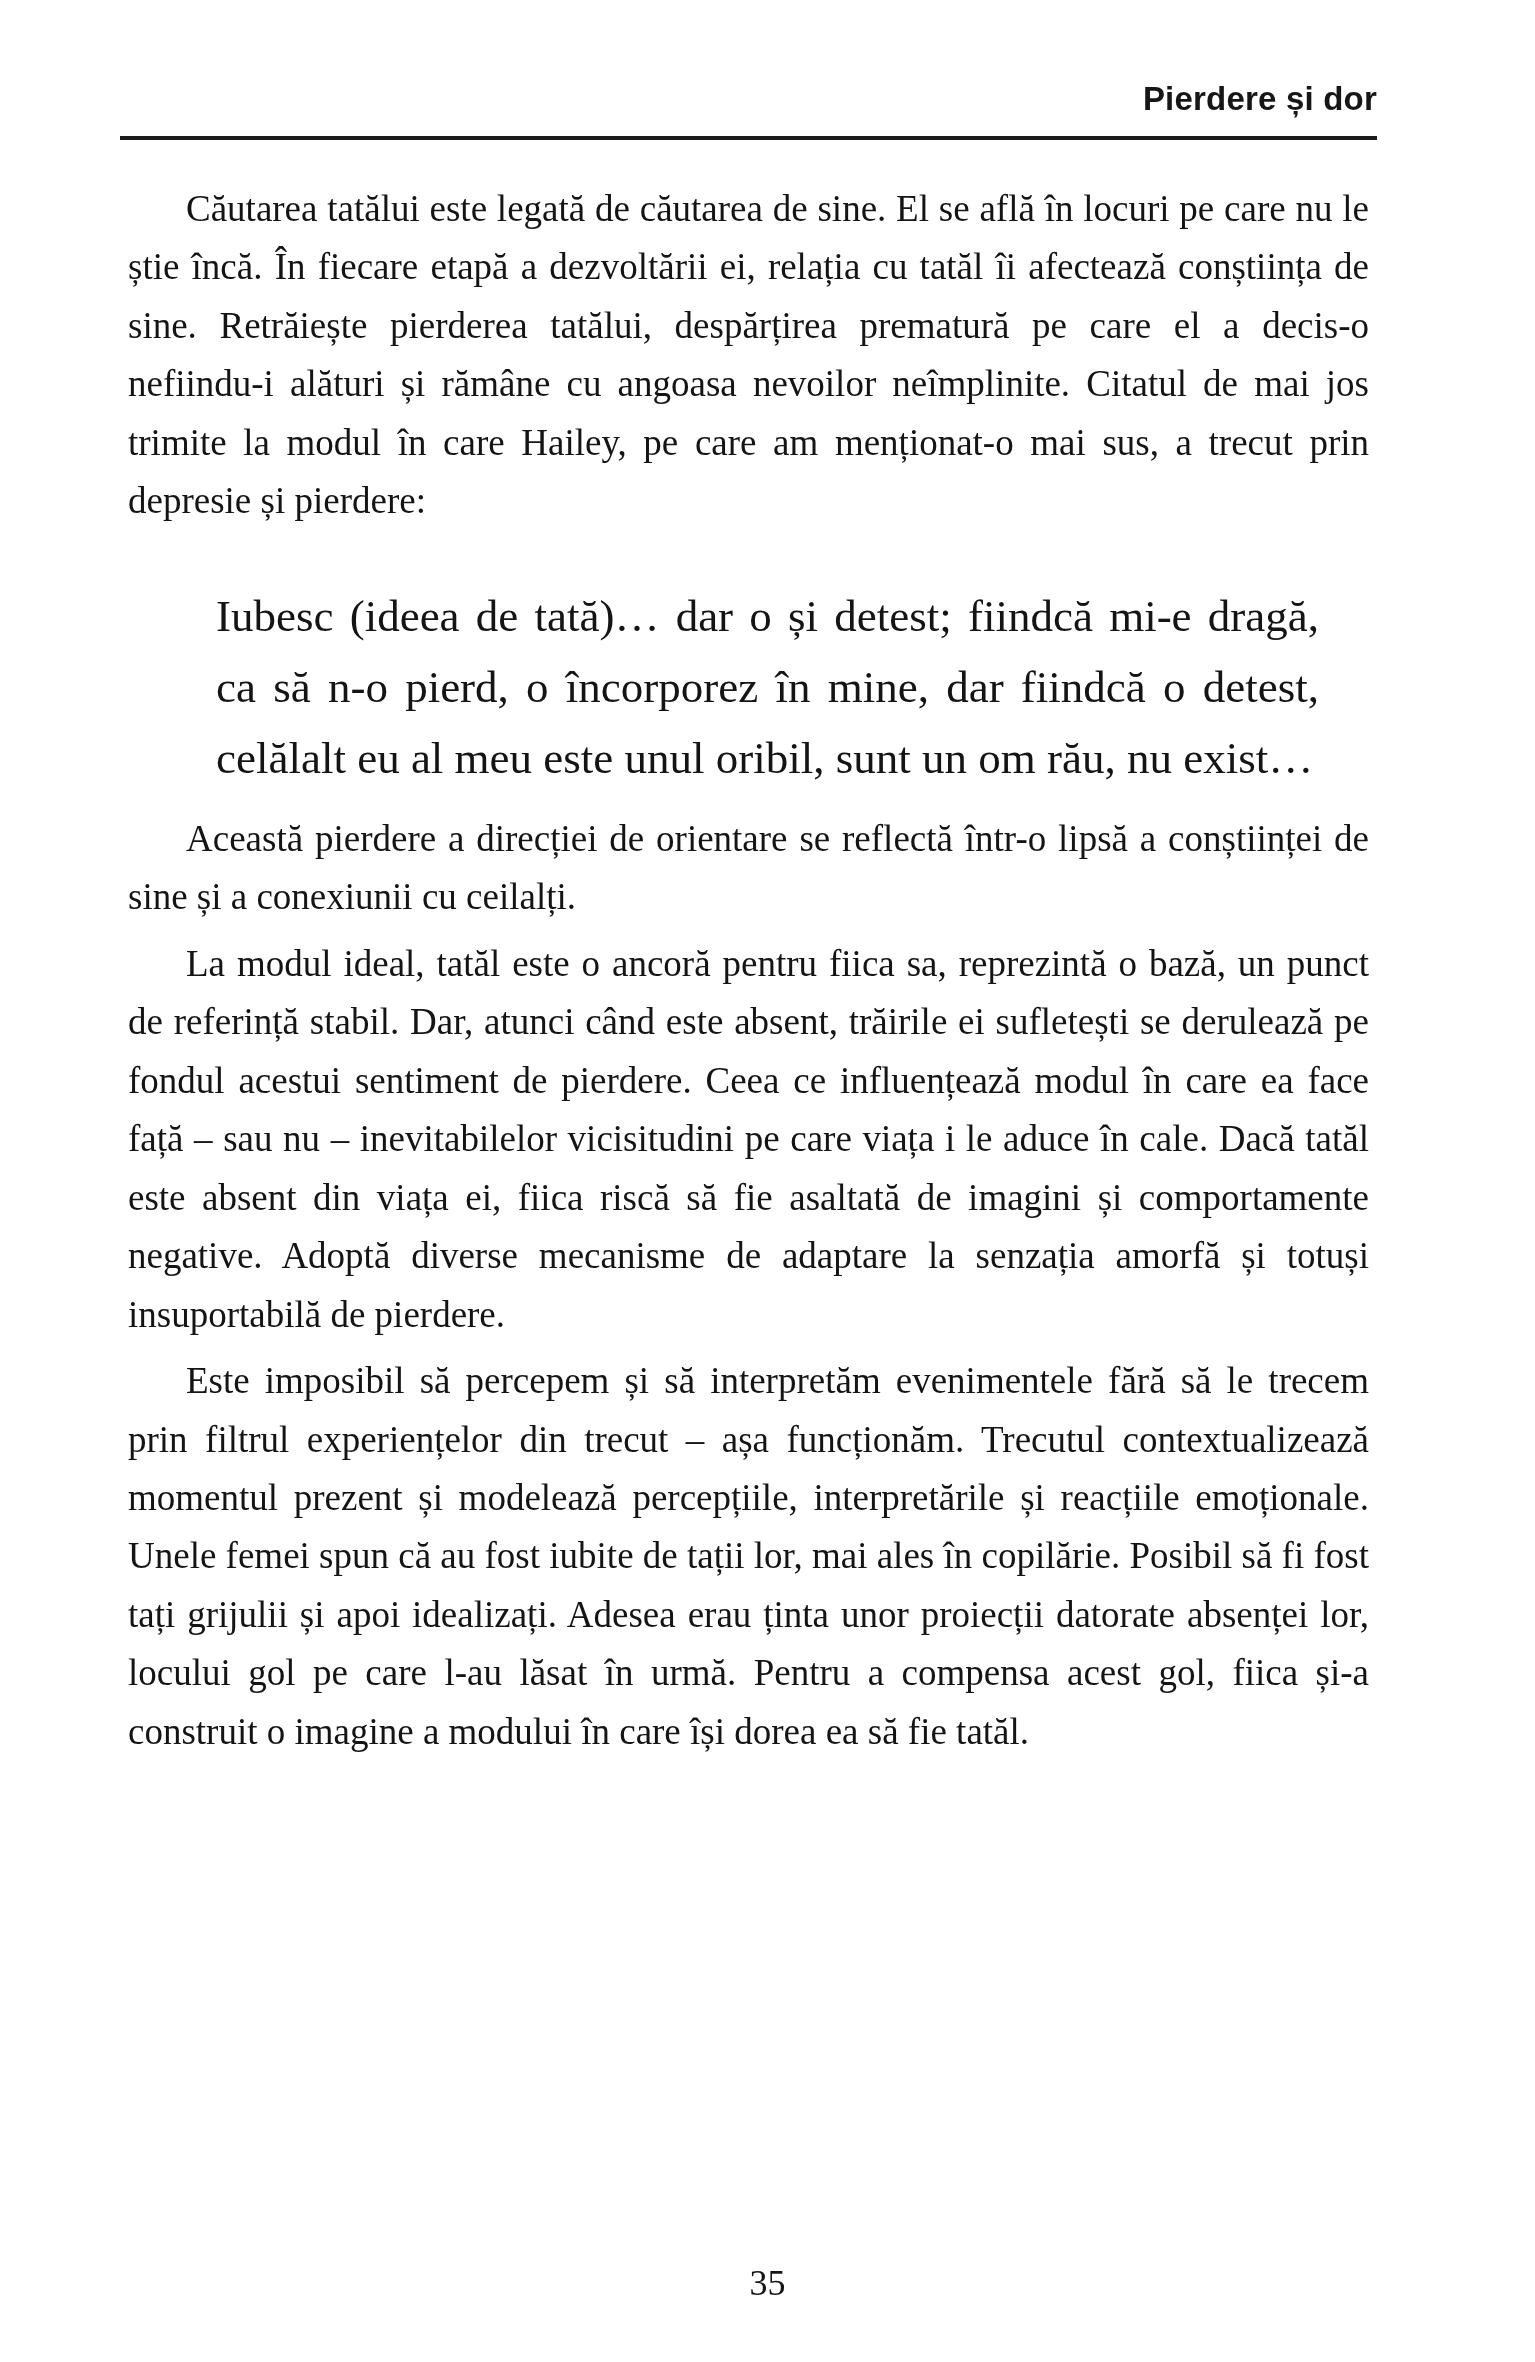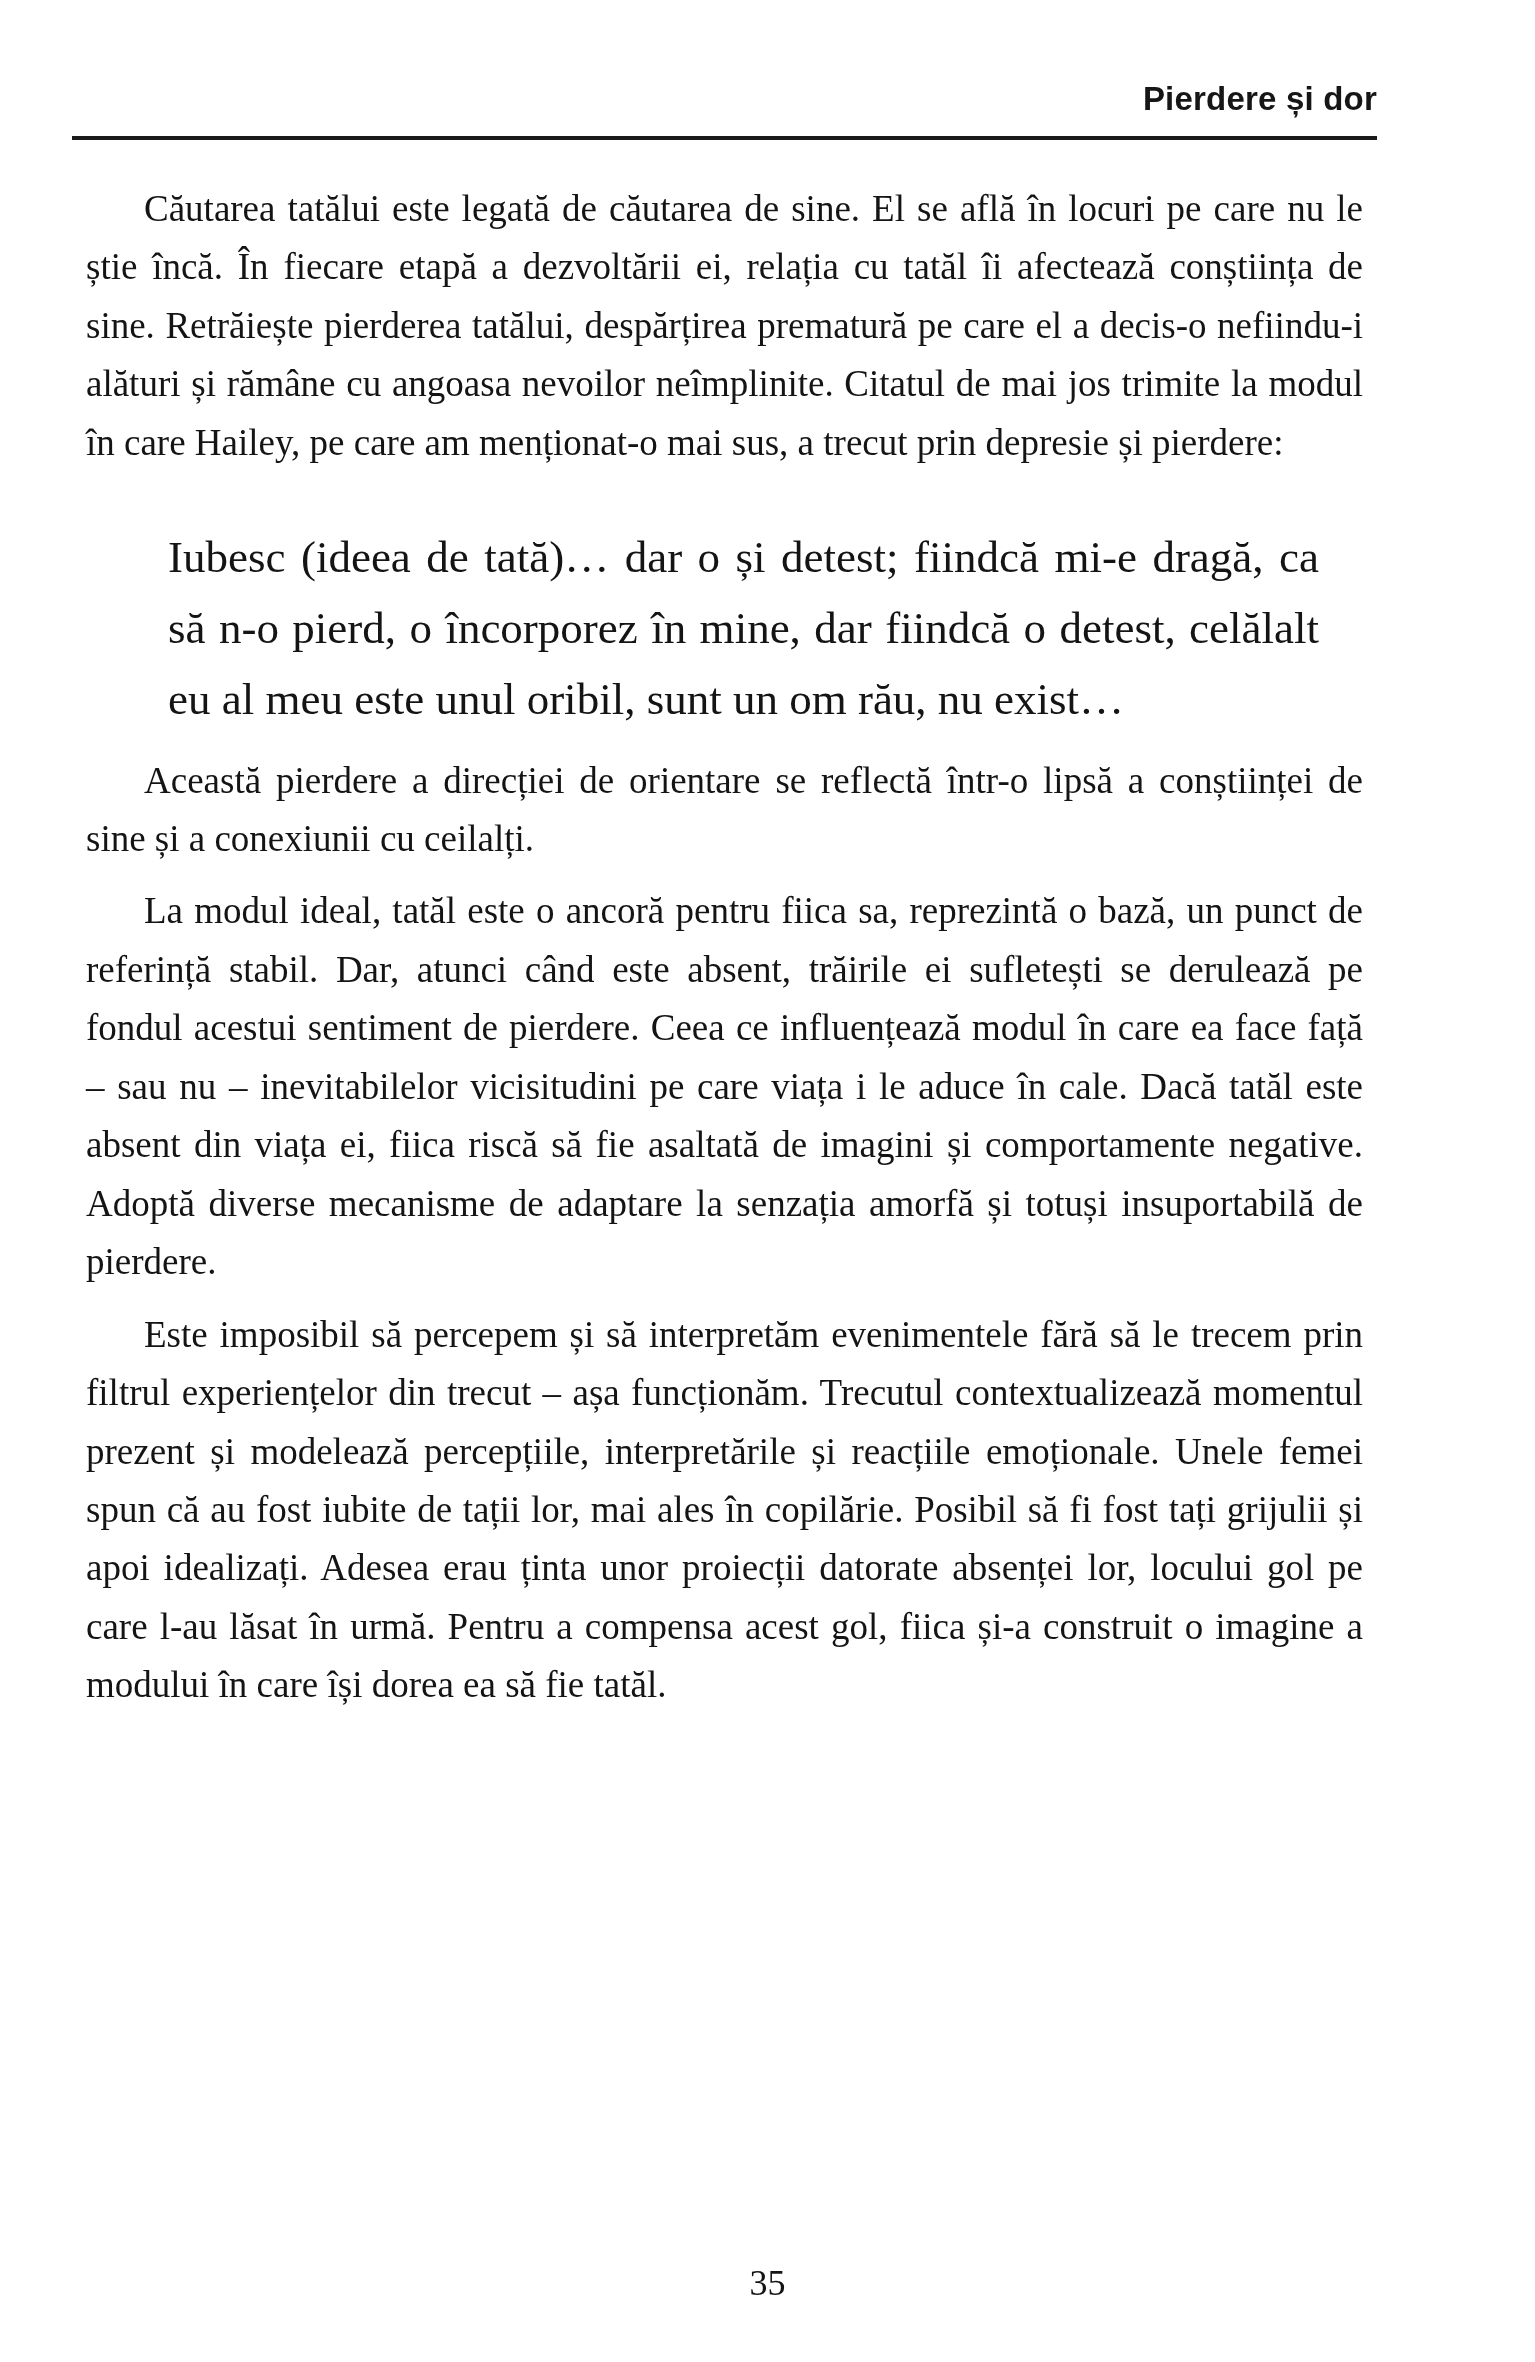--- a/index.html
+++ b/index.html
@@ -9,21 +9,21 @@
   }
   .page {
     position: relative;
     width: 1535px;
     height: 2362px;
     margin: 0 auto;
     background: #ffffff;
     color: #151515;
     font-family: "Liberation Serif", "DejaVu Serif", serif;
     box-sizing: border-box;
-    padding: 80px 158px 0 72px;
+    padding: 80px 158px 0 120px;
     overflow: hidden;
   }
   .running-head {
     text-align: right;
     font-family: "Liberation Sans", "DejaVu Sans", sans-serif;
     font-weight: 700;
     font-size: 33px;
     letter-spacing: 0.2px;
     color: #161616;
     padding-bottom: 18px;
@@ -33,21 +33,21 @@
     border-bottom: 4px solid #1b1b1b;
   }
   .page-body {
     margin-top: 40px;
     font-size: 37px;
     line-height: 1.58;
     text-align: justify;
     color: #141414;
   }
   .page-body p {
-    margin: 14px;
+    margin: 8px;
     text-indent: 58px;
   }
   .block-quote {
     display: block;
     margin: 50px 58px 16px 96px;
     text-indent: 0;
     text-align: justify;
     font-size: 45px;
     line-height: 1.58;
   }

